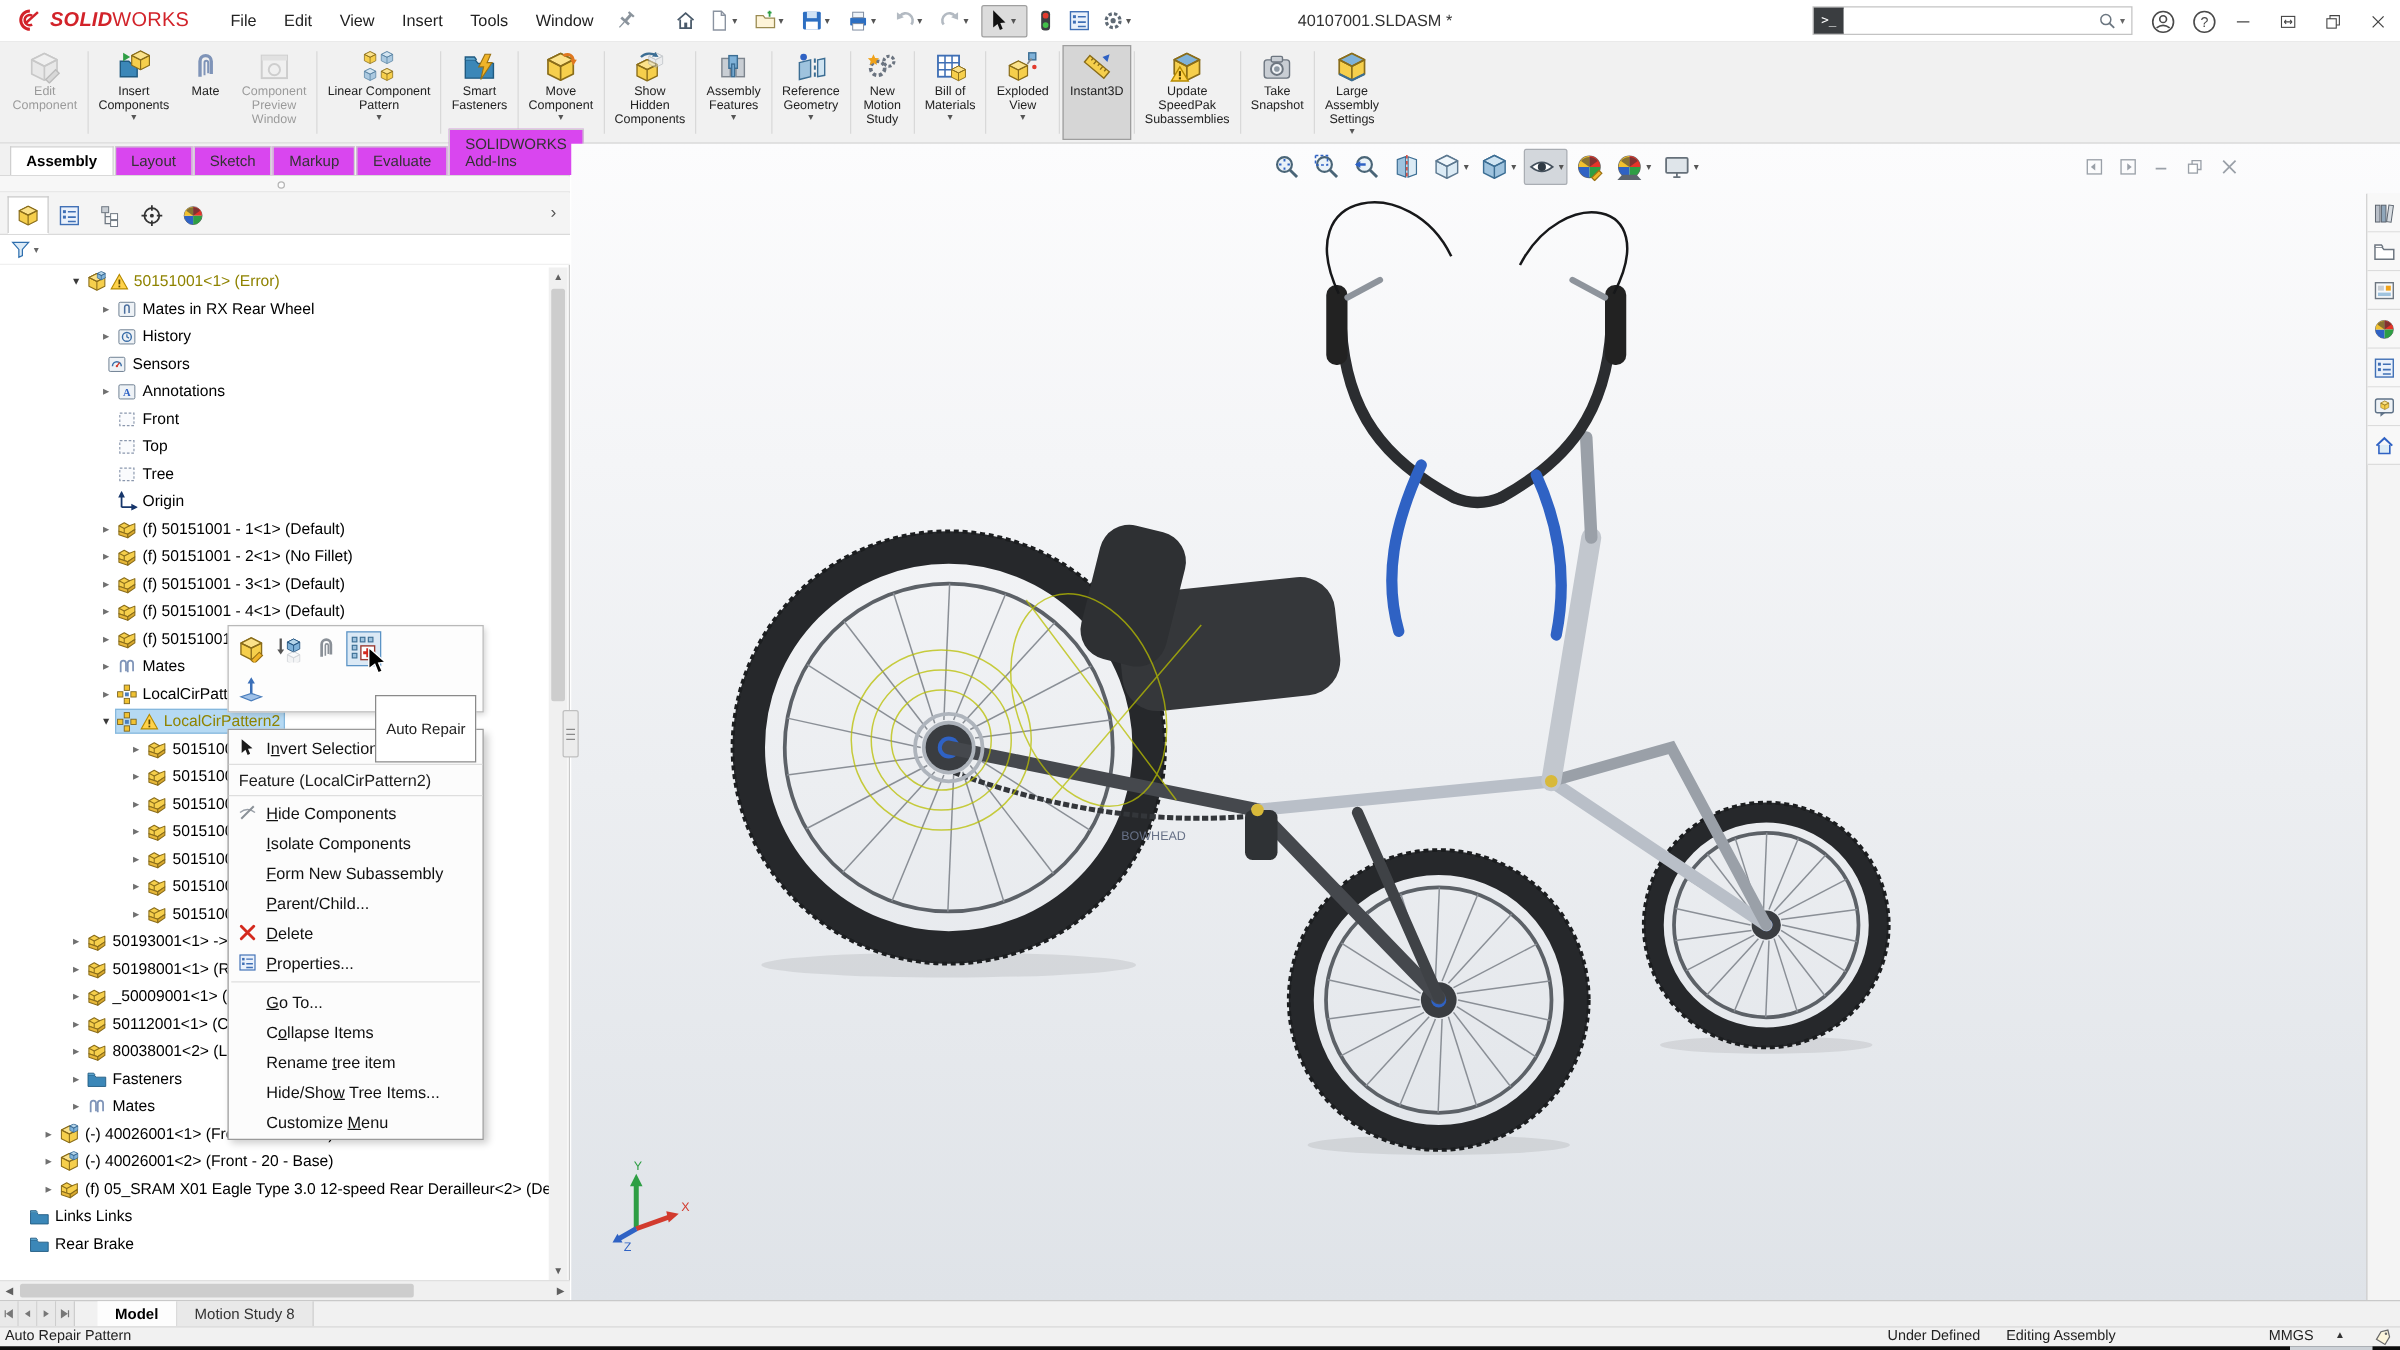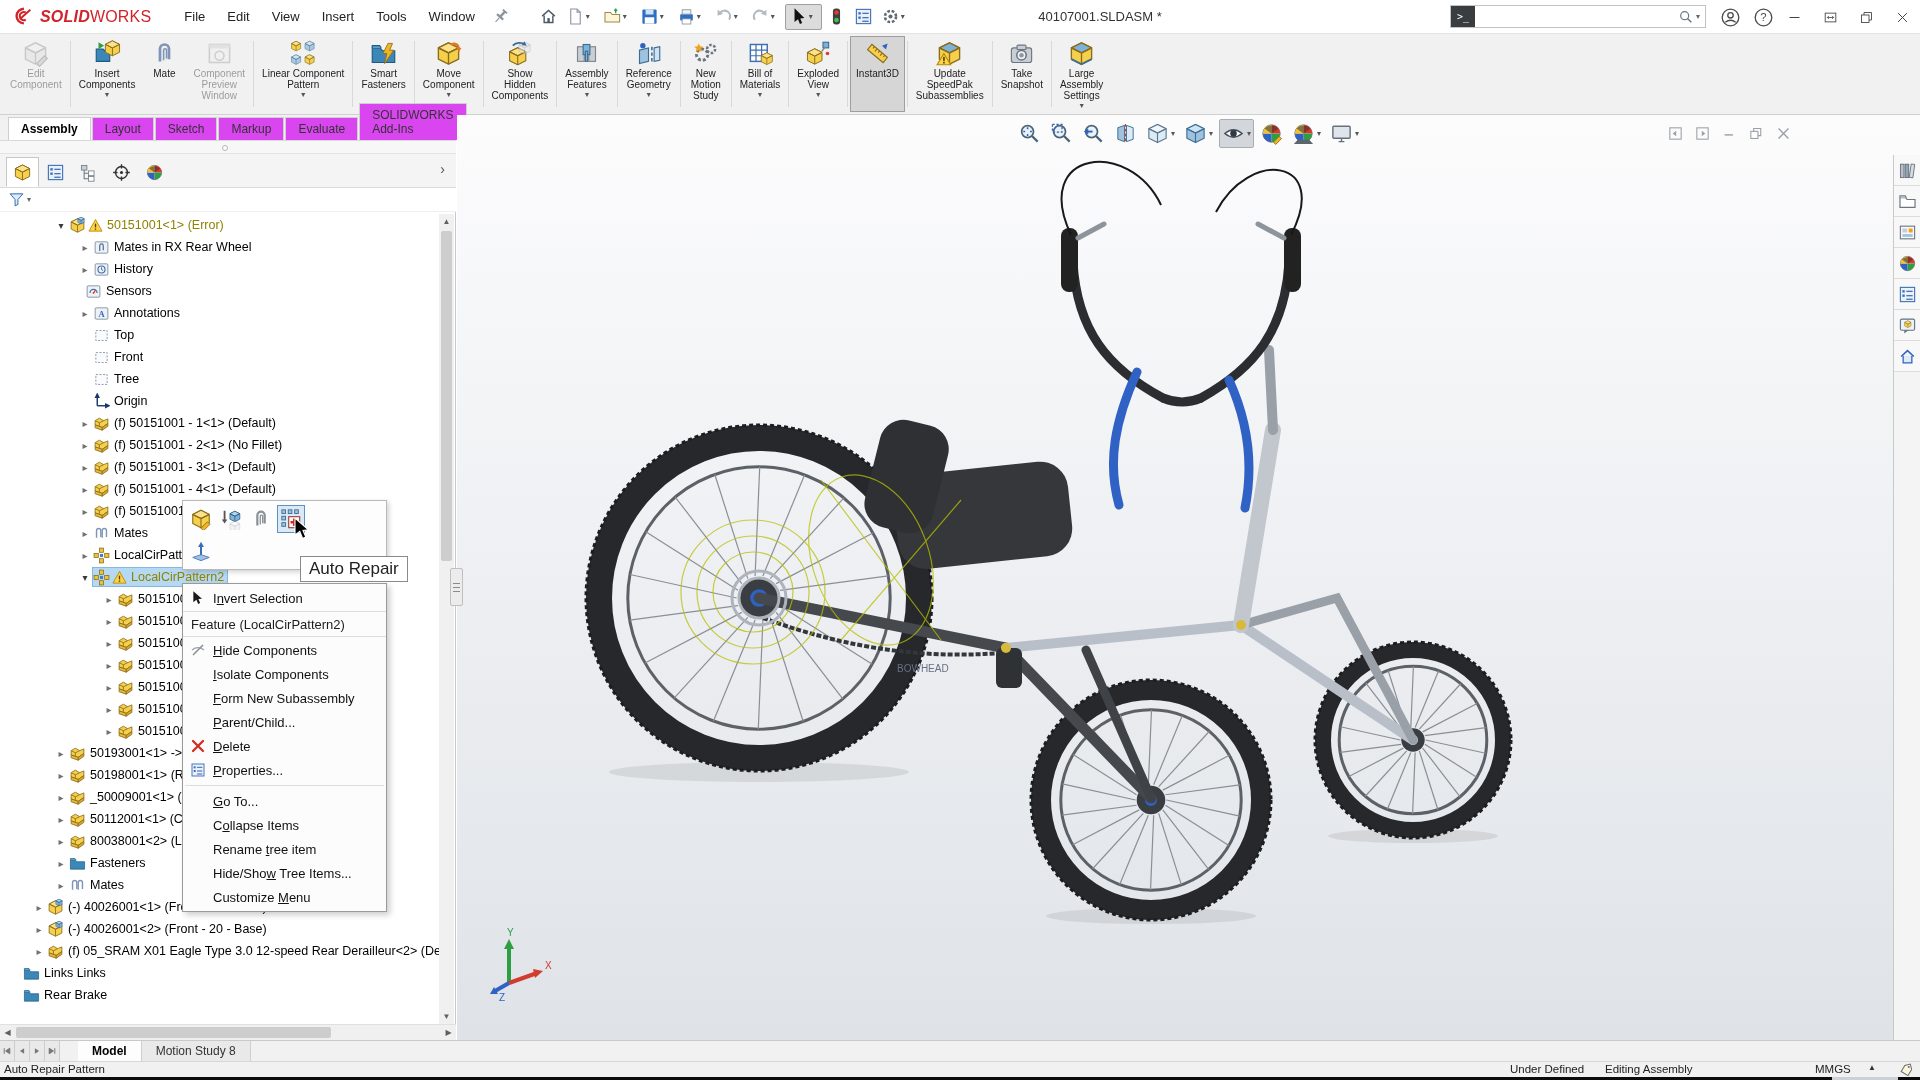--- a/index.html
+++ b/index.html
@@ -95,21 +95,21 @@
   .tpbtn .ic{width:19px;height:19px}
   #triad{position:absolute;left:22px;top:812px;width:80px;height:80px}
   #splitgrip{position:absolute;left:450px;top:453px;width:13px;height:38px;background:#ececec;border:1px solid #bfbfbf;border-radius:2px;display:flex;flex-direction:column;align-items:center;justify-content:center;gap:3px}
   #splitgrip i{display:block;width:7px;height:1px;background:#8a8a8a}
 
   
   #ctxbar{position:absolute;left:182px;top:500px;width:205px;height:70px;background:#fdfdfd;border:1px solid #b9b9b9;box-shadow:2px 2px 5px rgba(0,0,0,.18);z-index:60}
   .cbtn{position:absolute;width:28px;height:28px;display:flex;align-items:center;justify-content:center}
   .cbtn .ic{width:22px;height:22px}
   .cbtn.hover{background:#dbe9f5;border:1px solid #5b93c5}
-  #tooltip{position:absolute;left:300px;top:556px;background:#fff;border:1px solid #8a8a8a;padding:2px 8px;font-size:17px;color:#222;z-index:80;white-space:nowrap}
+  #tooltip{position:absolute;left:300px;top:556px;background:#fff;border:1px solid #8a8a8a;padding:19px 8px;font-size:12px;color:#222;z-index:80;white-space:nowrap}
   #ctxmenu{position:absolute;left:182px;top:583px;width:205px;background:#fcfcfc;border:1px solid #9a9a9a;box-shadow:3px 3px 6px rgba(0,0,0,.2);z-index:70;padding:2px 0}
   .mitem{height:24px;display:flex;align-items:center;font-size:13px;color:#111}
   .mitem .mico{width:30px;height:18px;flex:none;display:flex;align-items:center;justify-content:center}
   .mitem .mico .ic{width:16px;height:16px}
   .mitem .mlab{padding-right:10px}
   .mhdr{height:26px;display:flex;align-items:center;font-size:13px;font-weight:normal;padding-left:8px;border-top:1px solid #dedede;border-bottom:1px solid #dedede;margin:1px 0}
   .msep{height:1px;background:#dedede;margin:3px 2px}
   #cursor{position:absolute;left:294px;top:518px;width:20px;height:24px;z-index:100}
 
   
@@ -781,32 +781,32 @@
             </span>
           </div>
           <div class="trow" style="padding-left: 78px;">
             <span class="texp"></span>
             <span class="tcore">
               <span class="tico"><span class="ic">
                   <svg viewBox="0 0 24 24">
                     <rect x="4" y="5" width="16" height="14" fill="#f2f6fa" fill-opacity=".4" stroke="#8a97ad" stroke-width="1.3" stroke-dasharray="3,2"></rect>
                   </svg>
                 </span></span>
-              <span class="tlab">Top</span>
+              <span class="tlab">Front</span>
             </span>
           </div>
           <div class="trow" style="padding-left: 78px;">
             <span class="texp"></span>
             <span class="tcore">
               <span class="tico"><span class="ic">
                   <svg viewBox="0 0 24 24">
                     <rect x="4" y="5" width="16" height="14" fill="#f2f6fa" fill-opacity=".4" stroke="#8a97ad" stroke-width="1.3" stroke-dasharray="3,2"></rect>
                   </svg>
                 </span></span>
-              <span class="tlab">Front</span>
+              <span class="tlab">Top</span>
             </span>
           </div>
           <div class="trow" style="padding-left: 78px;">
             <span class="texp"></span>
             <span class="tcore">
               <span class="tico"><span class="ic">
                   <svg viewBox="0 0 24 24">
                     <rect x="4" y="5" width="16" height="14" fill="#f2f6fa" fill-opacity=".4" stroke="#8a97ad" stroke-width="1.3" stroke-dasharray="3,2"></rect>
                   </svg>
                 </span></span>

